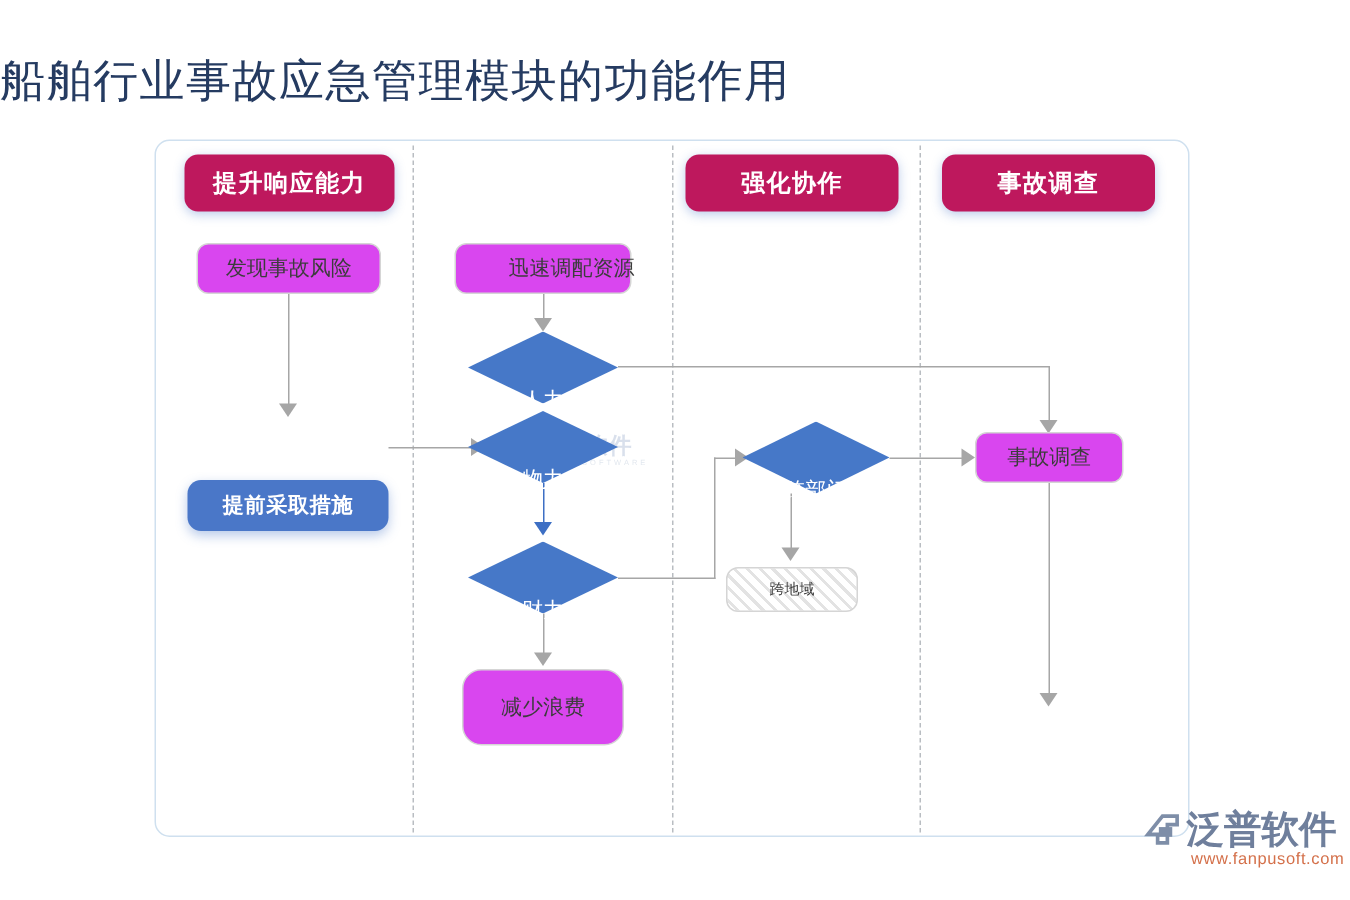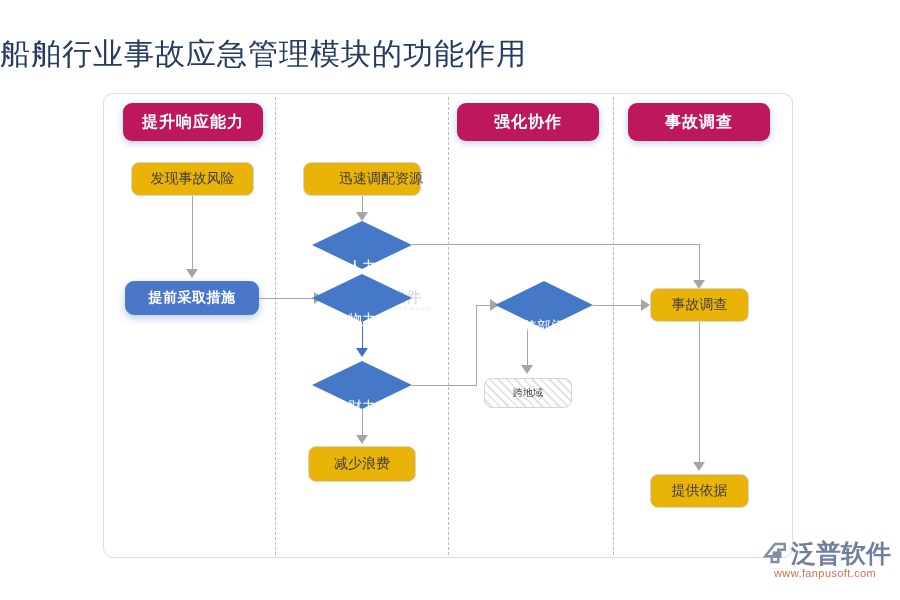--- a/index.html
+++ b/index.html
@@ -51,33 +51,34 @@
   }
 
   
   .node{
     position:absolute;
     box-sizing:border-box;
     display:flex;align-items:center;justify-content:center;
     white-space:nowrap;
   }
   .box-grey{
-    background:#eab308;
+    background:#d946ef;
     border:1px solid #d5d5d5;
     border-radius:8px;
     color:#3c3c3c;
     font-size:14px;
   }
   .box-blue{
     background:#4a77c8;
     border-radius:9px;
     color:#ffffff;
     font-size:14px;font-weight:bold;
     letter-spacing:.5px;
     box-shadow:0 3px 8px rgba(74,119,200,.40);
+    margin-top:39px;
   }
   .box-hatch{
     border:1px solid #d5d5d5;
     border-radius:8px;
     color:#3c3c3c;
     font-size:10px;
     background-color:#fbfbfb;
     background-image:repeating-linear-gradient(
         45deg,
         #ffffff 0px,#ffffff 4px,
@@ -138,21 +139,21 @@
   
   .logo{position:absolute;left:762px;top:540px;width:132px;height:50px;}
   .logo-row{display:flex;align-items:center;}
   .logo-mark{width:26px;height:26px;margin-right:3px;flex:0 0 auto;}
   .logo-name{
     font-size:25px;font-weight:bold;color:#6f7f9c;
     letter-spacing:0px;line-height:26px;white-space:nowrap;
   }
   .logo-url{
     font-size:11px;color:#d4704a;letter-spacing:.4px;
-    margin-top:1px;margin-left:12px;white-space:nowrap;
+    margin-top:1px;margin-left:32px;white-space:nowrap;
   }
 </style>
 </head>
 <body>
 
 <div id="stage">
 
   <div class="title">船舶行业事故应急管理模块的功能作用</div>
 
   <div class="panel"></div>
@@ -199,21 +200,21 @@
   <div class="arrow arrow-down-blue" style="left:356px;top:348px;"></div>
 
   <div class="diamond" style="left:312px;top:361px;width:100px;height:48px;">
     <span class="dshape"></span>
     <span class="dlabel">财力</span>
   </div>
 
   <div class="ln ln-v" style="left:362px;top:409px;height:28px;"></div>
   <div class="arrow arrow-down" style="left:356px;top:435px;"></div>
 
-  <div class="node box-grey" style="left:308px;top:446px;width:108px;height:36px;">减少浪费</div>
+  <div class="node box-grey" style="left:308px;top:446px;width:108px;height:51px;border-radius:13px;">减少浪费</div>
 
   <div class="ln ln-h" style="left:412px;top:244px;width:288px;"></div>
   <div class="ln ln-v" style="left:699px;top:244px;height:38px;"></div>
   <div class="arrow arrow-down" style="left:693px;top:280px;"></div>
 
   <div class="ln ln-h" style="left:412px;top:385px;width:65px;"></div>
   <div class="ln ln-v" style="left:476px;top:305px;height:81px;"></div>
   <div class="ln ln-h" style="left:476px;top:305px;width:17px;"></div>
   <div class="arrow arrow-right" style="left:490px;top:299px;"></div>
 
@@ -228,21 +229,20 @@
   <div class="node box-hatch" style="left:484px;top:378px;width:88px;height:30px;">跨地域</div>
 
   <div class="ln ln-h" style="left:593px;top:305px;width:55px;"></div>
   <div class="arrow arrow-right" style="left:641px;top:299px;"></div>
 
   <div class="node box-grey" style="left:650px;top:288px;width:99px;height:34px;">事故调查</div>
 
   <div class="ln ln-v" style="left:699px;top:322px;height:142px;"></div>
   <div class="arrow arrow-down" style="left:693px;top:462px;"></div>
 
-  <div class="node box-grey" style="left:650px;top:474px;width:99px;height:34px;">提供依据</div>
 
   <div class="logo">
     <div class="logo-row">
       <svg class="logo-mark" viewBox="0 0 32 32">
         <path d="M4 20 L16 5 L28 5 L28 12 L20 12 L20 27 L12 27 L12 20 Z" fill="none" stroke="#7e8ea8" stroke-width="3"></path>
         <path d="M13 14 L24 14 L24 22 L13 22 Z" fill="#7e8ea8"></path>
       </svg>
       <span class="logo-name">泛普软件</span>
     </div>
     <div class="logo-url">www.fanpusoft.com</div>

